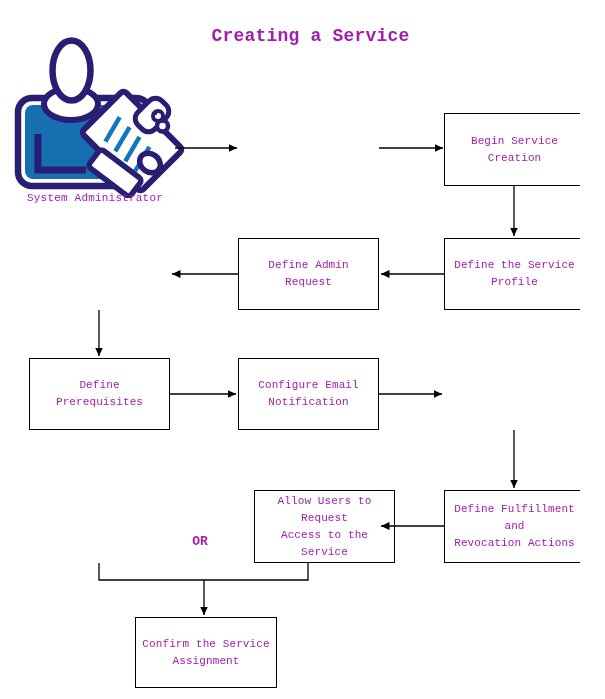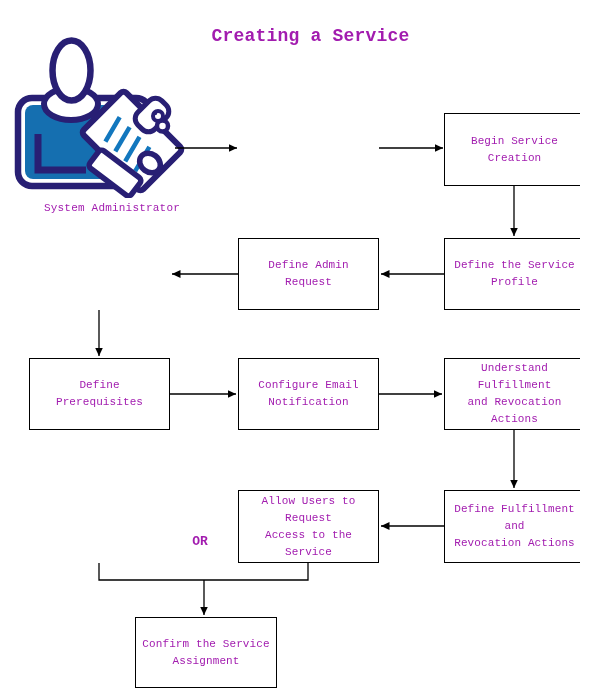--- a/index.html
+++ b/index.html
@@ -30,22 +30,22 @@
     justify-content: center;
     text-align: center;
     font-size: 11px;
     line-height: 17px;
     letter-spacing: 0.1px;
     white-space: pre-line;
     padding: 0 4px;
   }
   .actor-caption {
     position: absolute;
-    left: 10px; top: 202px; width: 170px;
-    text-align: right;
+    left: 10px; top: 192px; width: 170px;
+    text-align: center;
     font-size: 11px;
     letter-spacing: 0.2px;
   }
   .or-label {
     position: absolute;
     left: 178px; top: 520px; width: 44px;
     text-align: center;
     font-size: 13px;
     font-weight: bold;
     margin-top: 14px;
@@ -97,25 +97,23 @@
 
   <div class="actor-caption">System Administrator</div>
 
   <div class="node" style="left:444px;top:113px;width:141px;height:73px">Begin Service Creation</div>
   <div class="node" style="left:444px;top:238px;width:141px;height:72px">Define the Service
 Profile</div>
   <div class="node" style="left:238px;top:238px;width:141px;height:72px">Define Admin Request</div>
   <div class="node" style="left:29px;top:358px;width:141px;height:72px">Define Prerequisites</div>
   <div class="node" style="left:238px;top:358px;width:141px;height:72px">Configure Email
 Notification</div>
-  <div class="node" style="left:444px;top:358px;width:141px;height:72px">Understand Fulfillment
-and Revocation Actions</div>
   <div class="node" style="left:444px;top:490px;width:141px;height:73px">Define Fulfillment and
 Revocation Actions</div>
-  <div class="node" style="left:238px;top:490px;width:141px;height:73px">Allow Users to Request
+  <div class="node" style="left:254px;top:490px;width:141px;height:73px">Allow Users to Request
 Access to the Service</div>
   <div class="node" style="left:135px;top:617px;width:142px;height:71px">Confirm the Service
 Assignment</div>
 
   <div class="or-label">OR</div>
 
   <svg class="overlay-svg" width="605" height="699" viewBox="0 0 605 699" aria-hidden="true">
     <defs>
       <marker id="ah" markerUnits="userSpaceOnUse" markerWidth="10" markerHeight="10" refX="8.5" refY="4" orient="auto">
         <path d="M0 0 L8.5 4 L0 8 Z" fill="#000"></path>

